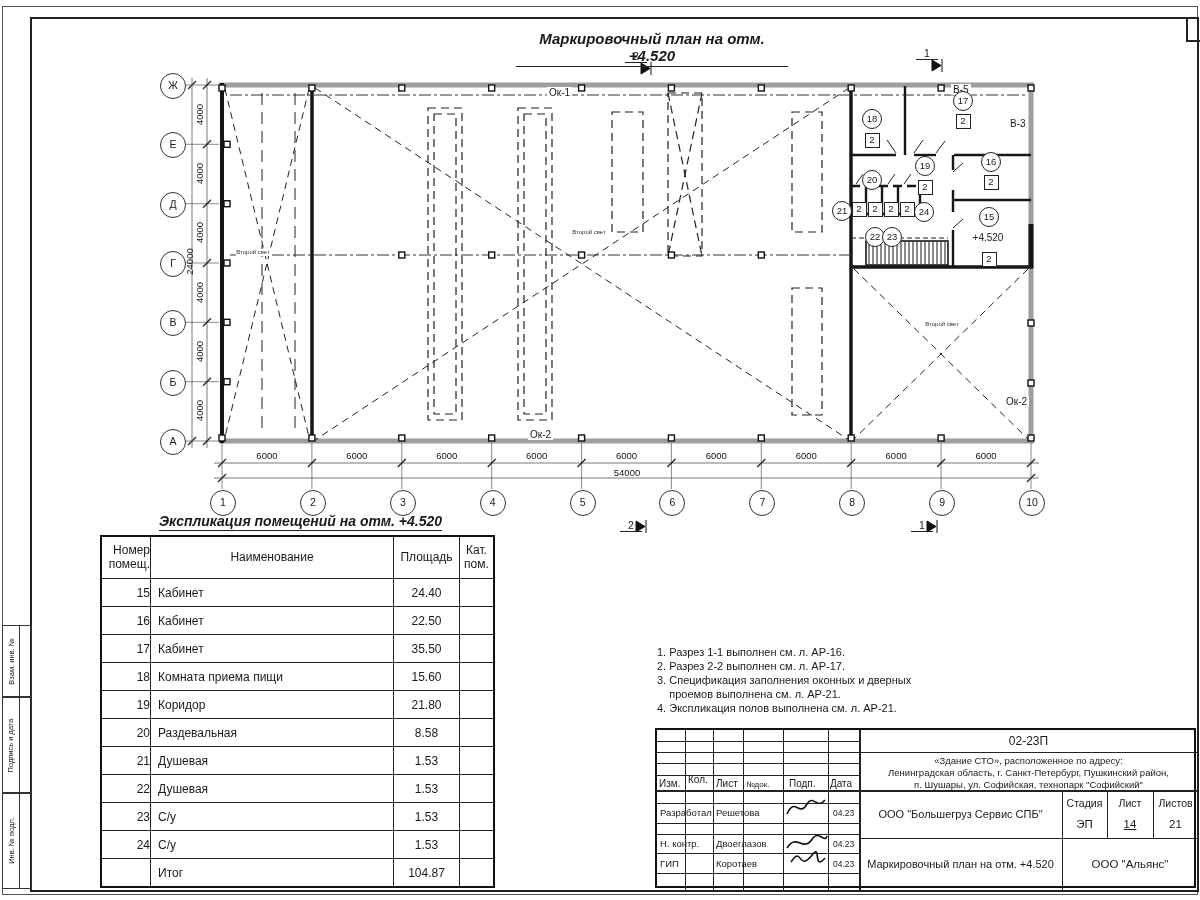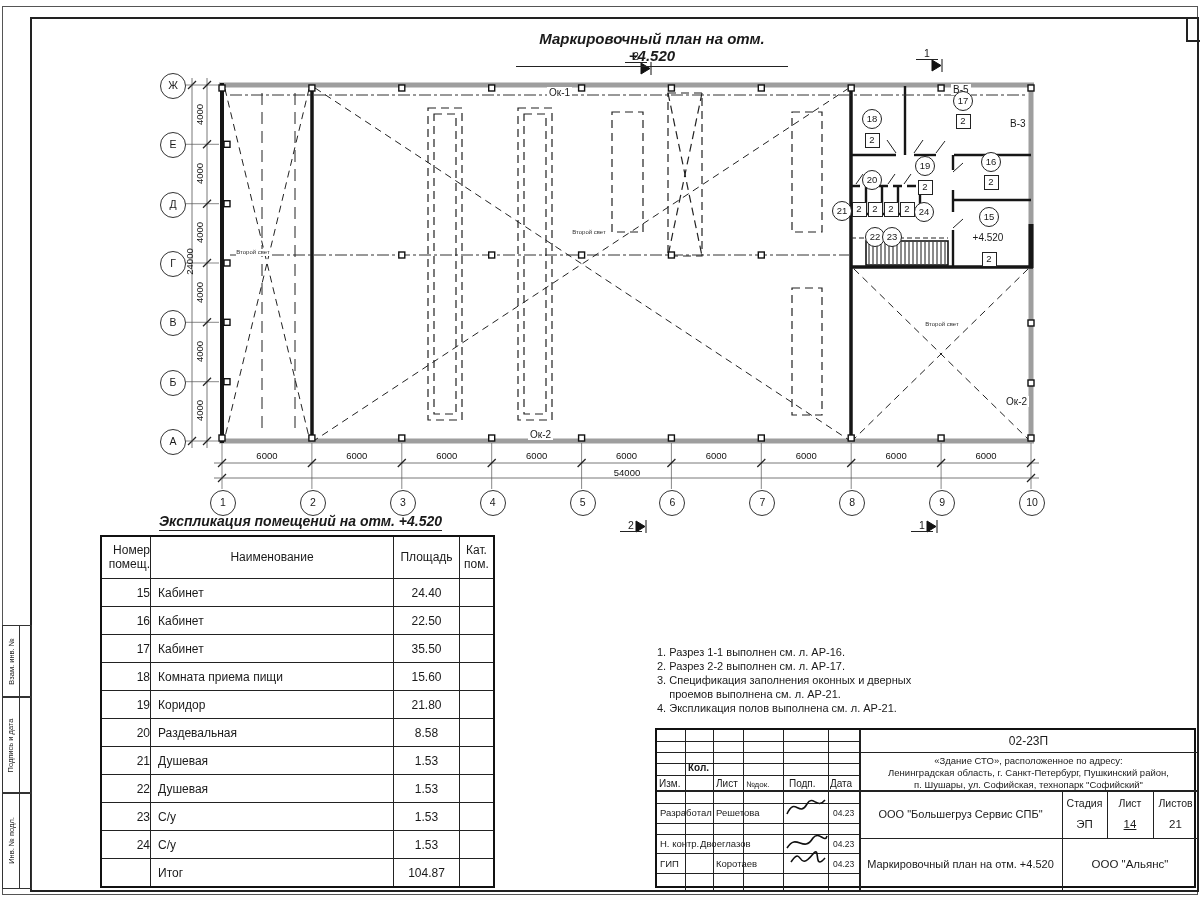--- a/index.html
+++ b/index.html
@@ -377,31 +377,31 @@
     <div class="hf" style="top:60px;height:2px;"></div>
     <div class="h" style="top:73px;"></div>
       <div class="h" style="top:93px;"></div>
     <div class="h" style="top:104px;"></div>
       <div class="h" style="top:123px;"></div>
     <div class="h" style="top:143px;"></div>
     <div class="hr" style="left:405px;top:108px;width:136px;"></div>
     <div class="hr" style="left:202px;top:108px;width:203px;"></div>
 
     <span class="t" style="left:2px;top:48px;font-size:10px;">Изм.</span>
-    <span class="t" style="left:31px;top:32px;font-size:10px;font-weight:bold;">Кол.</span>
+    <span class="t" style="left:31px;top:44px;font-size:10px;">Кол.</span>
     <span class="t" style="left:59px;top:48px;font-size:10px;">Лист</span>
     <span class="t" style="left:89px;top:50px;font-size:8px;">№док.</span>
     <span class="t" style="left:132px;top:48px;font-size:10px;">Подп.</span>
     <span class="t" style="left:173px;top:48px;font-size:10px;text-align:right;">Дата</span>
 
     <span class="t" style="left:3px;top:77px;">Разработал</span>
     <span class="t" style="left:59px;top:77px;">Решетова</span>
     <span class="t" style="left:176px;top:78px;font-size:8.5px;">04.23</span>
     <span class="t" style="left:3px;top:108px;">Н. контр.</span>
-    <span class="t" style="left:43px;top:108px;">Двоеглазов</span>
+    <span class="t" style="left:59px;top:108px;">Двоеглазов</span>
     <span class="t" style="left:176px;top:109px;font-size:8.5px;">04.23</span>
     <span class="t" style="left:3px;top:128px;">ГИП</span>
     <span class="t" style="left:59px;top:128px;">Коротаев</span>
     <span class="t" style="left:176px;top:129px;font-size:8.5px;">04.23</span>
 
     <svg class="abs" style="left:126px;top:62px;" width="46" height="96">
       <path d="M4,22 C12,4 16,26 24,12 C30,2 34,18 42,8" fill="none" stroke="#111" stroke-width="1.6"></path>
       <path d="M4,56 C14,40 20,62 30,46 C36,38 42,52 44,44 M8,70 C20,52 14,82 30,62 C38,52 30,80 42,66" fill="none" stroke="#111" stroke-width="1.6"></path>
     </svg>
 

